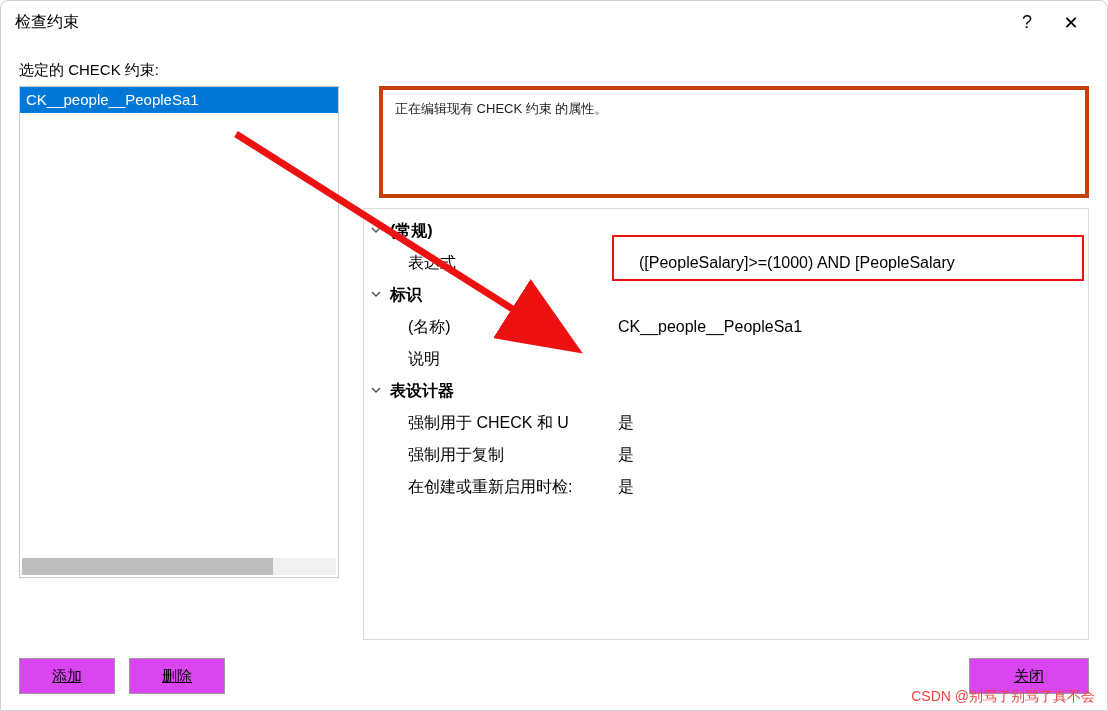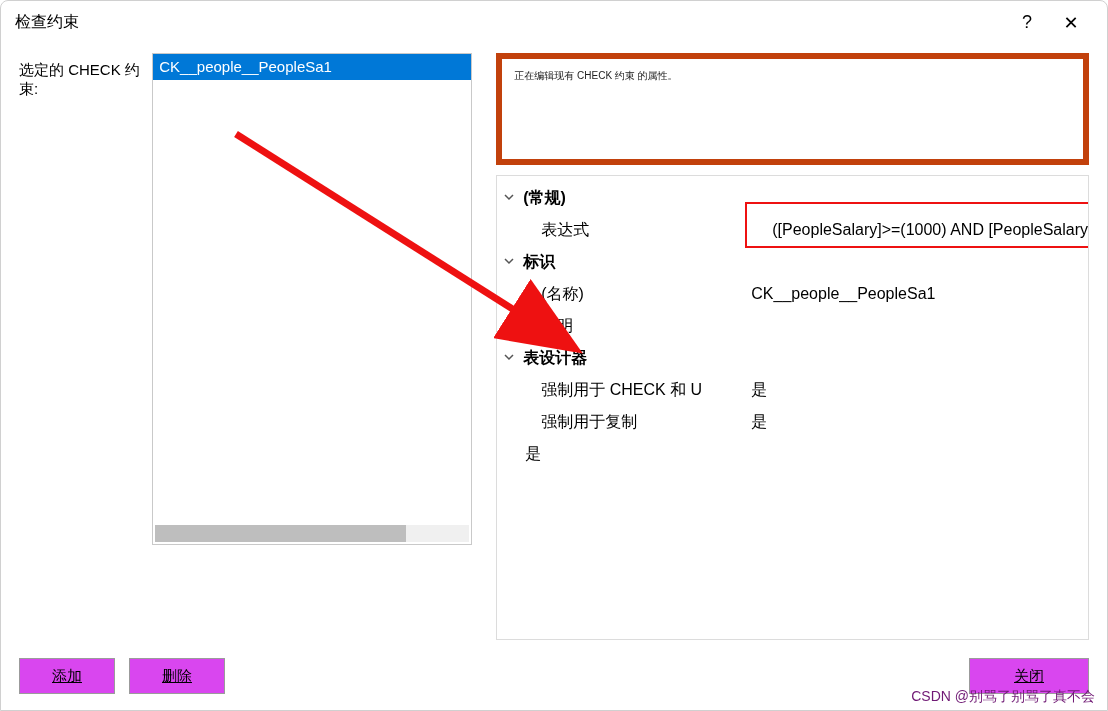--- a/index.html
+++ b/index.html
@@ -34,20 +34,21 @@
     .titlebar .spacer { flex: 1; }
     .titlebar .winbtn {
       width: 44px; height: 44px;
       display: flex; align-items: center; justify-content: center;
       font-size: 18px; color: #000;
     }
     .body {
       flex: 1;
       padding: 8px 18px 0 18px;
       display: flex;
+      flex-direction: column;
     }
     .list-label { font-size: 15px; margin: 8px 0 6px 0; }
     .columns {
       display: flex;
       gap: 24px;
       flex: 1;
       min-height: 0;
     }
     .left-col {
       width: 320px;
@@ -81,25 +82,26 @@
       width: 80%;
     }
     .right-col {
       flex: 1;
       display: flex;
       flex-direction: column;
       gap: 10px;
       min-height: 0;
     }
     .desc-box {
-      border: 6px solid #c2410c;
+      border: 4px solid #c2410c;
       height: 112px;
       padding: 10px 12px;
-      font-size: 10px;
+      font-size: 13px;
       color: #222;
+      margin-left: 16px;
     }
     .prop-grid {
       border: 1px solid #dcdcdc;
       flex: 1;
       padding: 6px 0;
       position: relative;
       overflow: hidden;
     }
     .prop-row {
       display: flex;
@@ -145,21 +147,21 @@
       font-size: 15px;
       display: flex; align-items: center; justify-content: center;
       cursor: pointer;
       text-decoration: underline;
     }
     .footer .spacer { flex: 1; }
     .watermark {
       position: absolute;
       right: 12px; bottom: 4px;
       font-size: 14px;
-      color: #701a75;
+      color: #ef4444;
       pointer-events: none;
       margin-top: 48px;
     }
     .annotation-layer {
       position: absolute; inset: 0;
       pointer-events: none;
     }
     .arrow-svg { position: absolute; inset: 0; }
   </style>
 </head>
@@ -248,20 +250,21 @@
             <div class="name-cell">强制用于 CHECK 和 U</div>
             <div class="value-cell">是</div>
           </div>
           <div class="prop-row child">
             <div class="exp"></div>
             <div class="name-cell">强制用于复制</div>
             <div class="value-cell">是</div>
           </div>
           <div class="prop-row child">
             <div class="exp"></div>
+            <div class="name-cell">在创建或重新启用时检:</div>
             <div class="value-cell">是</div>
           </div>
 
           <div class="highlight-box" style="left:248px; top:26px; width:472px; height:46px;"></div>
         </div>
       </div>
     </div>
   </div>
 
   <div class="footer">

